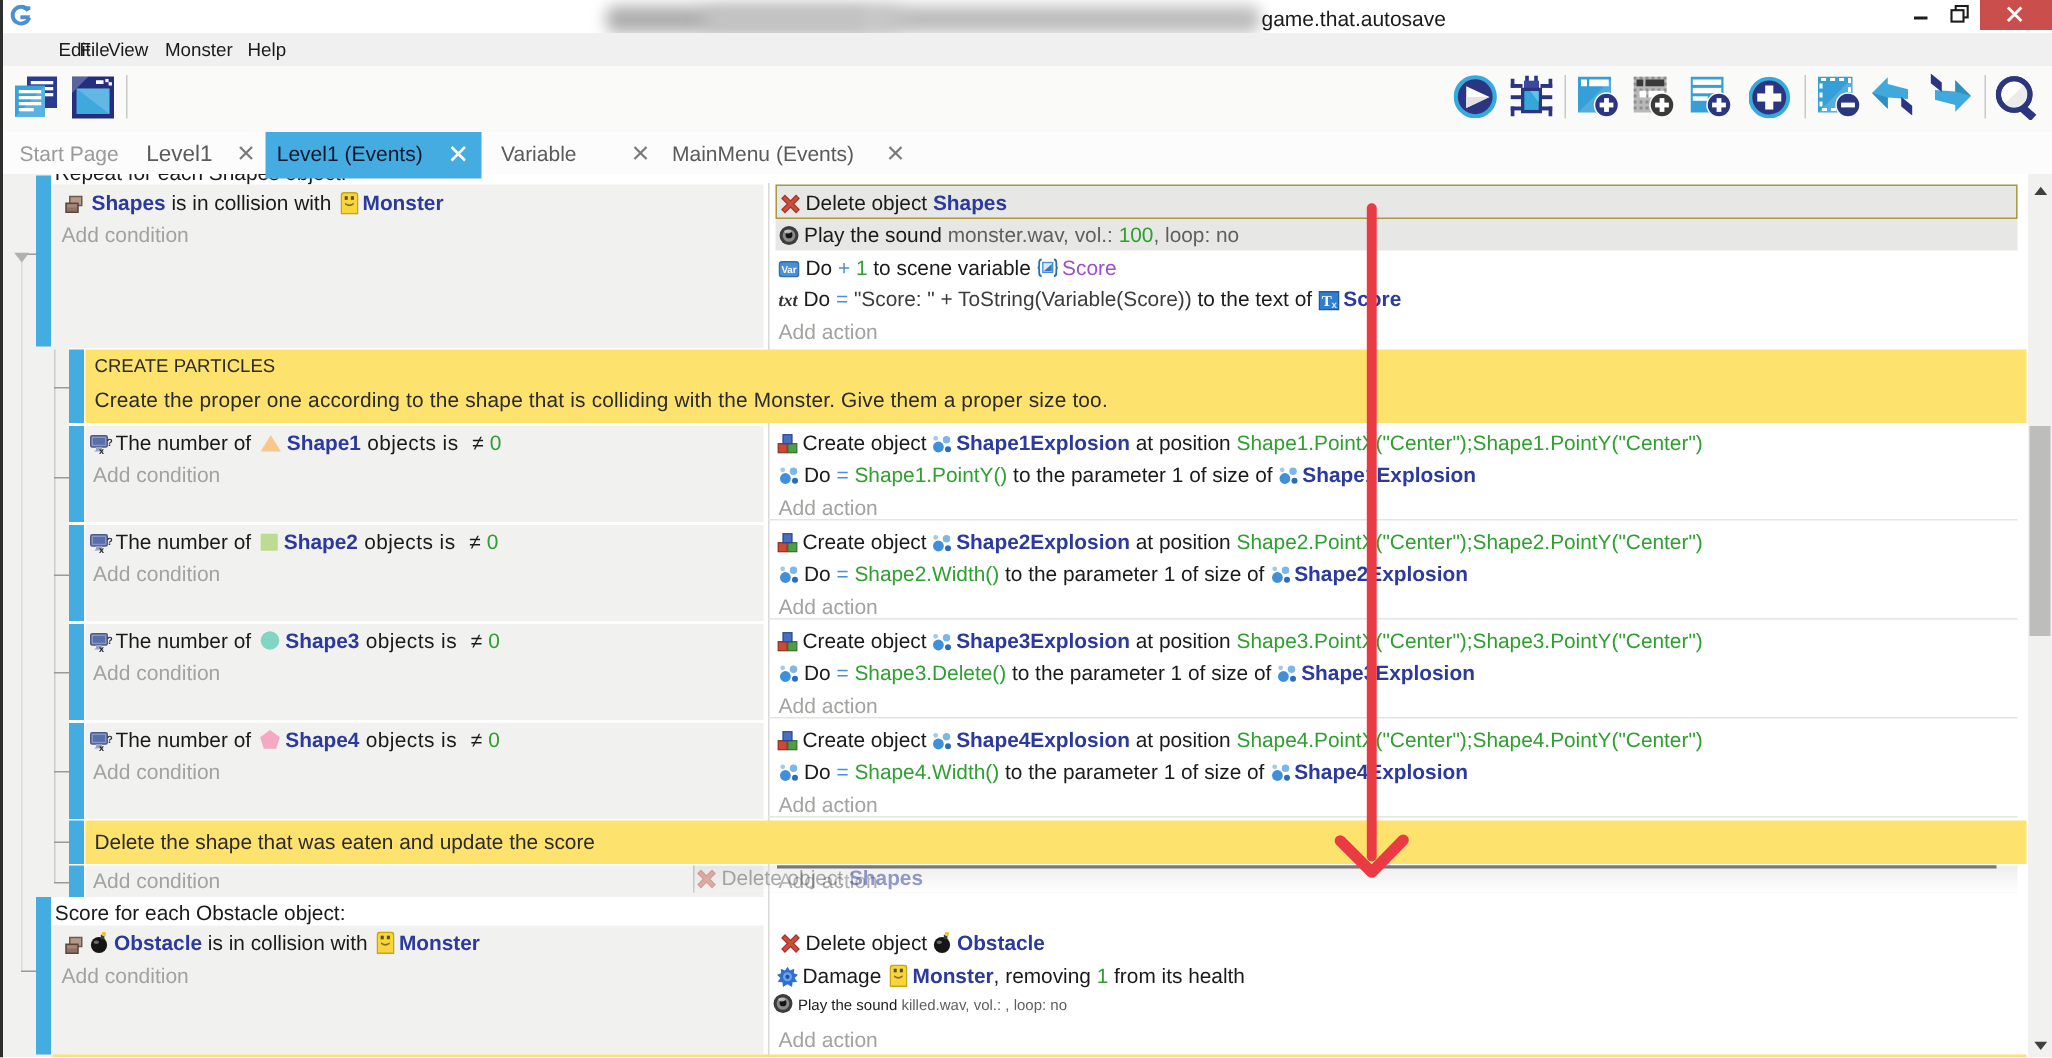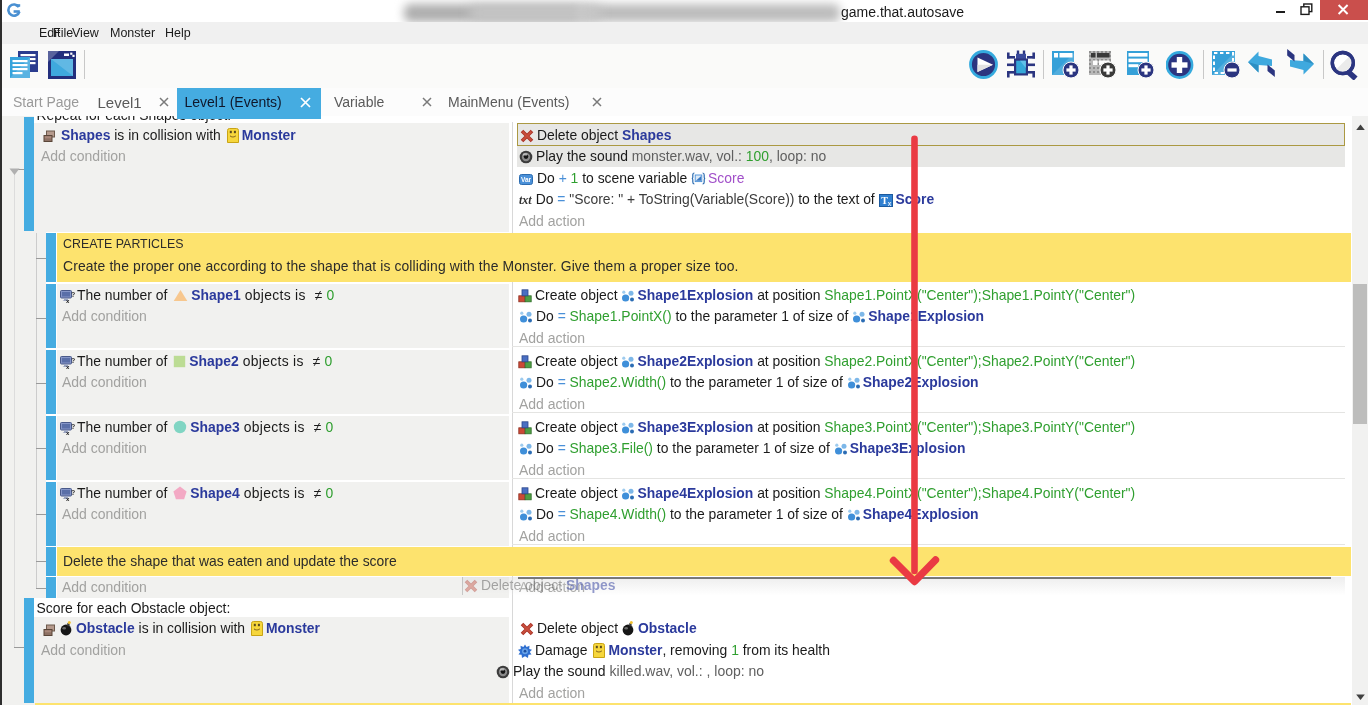--- a/index.html
+++ b/index.html
@@ -256,21 +256,21 @@
         <circle cx="4.6" cy="9" r="3.6" fill="#3f8fd9"></circle>
         <circle cx="10" cy="4.2" r="2.5" fill="#7db7e8"></circle>
         <circle cx="11" cy="10.5" r="2" fill="#2b6cb4"></circle>
         <circle cx="2.8" cy="3.2" r="1.6" fill="#9ecbee"></circle>
       </svg></span><span style="font-weight:bold;color:#2b3a9c">Shape1Explosion</span> at position <span style="color:#2f9f2f">Shape1.PointX("Center");Shape1.PointY("Center")</span></div>
 <div style="position:absolute;left:519px;top:307.0px;height:18px;line-height:18px;font-size:13.9px;color:#1a1a1a;white-space:nowrap;z-index:2;"><span style="display:inline-block;vertical-align:-3px;margin-right:3px;margin-left:0px;line-height:0"><svg width="14" height="14" viewBox="0 0 14 14" style="">
         <circle cx="4.6" cy="9" r="3.6" fill="#3f8fd9"></circle>
         <circle cx="10" cy="4.2" r="2.5" fill="#7db7e8"></circle>
         <circle cx="11" cy="10.5" r="2" fill="#2b6cb4"></circle>
         <circle cx="2.8" cy="3.2" r="1.6" fill="#9ecbee"></circle>
-      </svg></span>Do <span style="color:#4a90d8">=</span> <span style="color:#2f9f2f">Shape1.PointX()</span> to the parameter 1 of size of <span style="display:inline-block;vertical-align:-3px;margin-right:2px;margin-left:0px;line-height:0"><svg width="14" height="14" viewBox="0 0 14 14" style="">
+      </svg></span>Do <span style="color:#4a90d8">=</span> <span style="color:#2f9f2f">Shape1.PointY()</span> to the parameter 1 of size of <span style="display:inline-block;vertical-align:-3px;margin-right:2px;margin-left:0px;line-height:0"><svg width="14" height="14" viewBox="0 0 14 14" style="">
         <circle cx="4.6" cy="9" r="3.6" fill="#3f8fd9"></circle>
         <circle cx="10" cy="4.2" r="2.5" fill="#7db7e8"></circle>
         <circle cx="11" cy="10.5" r="2" fill="#2b6cb4"></circle>
         <circle cx="2.8" cy="3.2" r="1.6" fill="#9ecbee"></circle>
       </svg></span><span style="font-weight:bold;color:#2b3a9c">Shape1Explosion</span></div>
 <div style="position:absolute;left:519px;top:328.5px;height:18px;line-height:18px;font-size:14px;color:#a2a2a0;white-space:nowrap;z-index:2;">Add action</div>
 <div class="abs" style="z-index:2;left:512px;top:345.5px;width:833px;height:1.3px;background:#e4e4e2"></div>
 <div class="abs" style="z-index:2;left:46px;top:349.5px;width:9.5px;height:64.5px;background:#45ace1"></div>
 <div class="abs" style="z-index:2;left:57px;top:349.5px;width:452px;height:64.5px;background:#f1f1ef"></div>
 <div style="position:absolute;left:60px;top:351.5px;height:18px;line-height:18px;font-size:13.9px;color:#1a1a1a;white-space:nowrap;z-index:2;"><span style="display:inline-block;vertical-align:-3px;margin-right:2px;margin-left:0px;line-height:0"><svg width="15" height="13" viewBox="0 0 15 13" style="">
@@ -326,21 +326,21 @@
         <circle cx="4.6" cy="9" r="3.6" fill="#3f8fd9"></circle>
         <circle cx="10" cy="4.2" r="2.5" fill="#7db7e8"></circle>
         <circle cx="11" cy="10.5" r="2" fill="#2b6cb4"></circle>
         <circle cx="2.8" cy="3.2" r="1.6" fill="#9ecbee"></circle>
       </svg></span><span style="font-weight:bold;color:#2b3a9c">Shape3Explosion</span> at position <span style="color:#2f9f2f">Shape3.PointX("Center");Shape3.PointY("Center")</span></div>
 <div style="position:absolute;left:519px;top:439.0px;height:18px;line-height:18px;font-size:13.9px;color:#1a1a1a;white-space:nowrap;z-index:2;"><span style="display:inline-block;vertical-align:-3px;margin-right:3px;margin-left:0px;line-height:0"><svg width="14" height="14" viewBox="0 0 14 14" style="">
         <circle cx="4.6" cy="9" r="3.6" fill="#3f8fd9"></circle>
         <circle cx="10" cy="4.2" r="2.5" fill="#7db7e8"></circle>
         <circle cx="11" cy="10.5" r="2" fill="#2b6cb4"></circle>
         <circle cx="2.8" cy="3.2" r="1.6" fill="#9ecbee"></circle>
-      </svg></span>Do <span style="color:#4a90d8">=</span> <span style="color:#2f9f2f">Shape3.File()</span> to the parameter 1 of size of <span style="display:inline-block;vertical-align:-3px;margin-right:2px;margin-left:0px;line-height:0"><svg width="14" height="14" viewBox="0 0 14 14" style="">
+      </svg></span>Do <span style="color:#4a90d8">=</span> <span style="color:#2f9f2f">Shape3.Delete()</span> to the parameter 1 of size of <span style="display:inline-block;vertical-align:-3px;margin-right:2px;margin-left:0px;line-height:0"><svg width="14" height="14" viewBox="0 0 14 14" style="">
         <circle cx="4.6" cy="9" r="3.6" fill="#3f8fd9"></circle>
         <circle cx="10" cy="4.2" r="2.5" fill="#7db7e8"></circle>
         <circle cx="11" cy="10.5" r="2" fill="#2b6cb4"></circle>
         <circle cx="2.8" cy="3.2" r="1.6" fill="#9ecbee"></circle>
       </svg></span><span style="font-weight:bold;color:#2b3a9c">Shape3Explosion</span></div>
 <div style="position:absolute;left:519px;top:460.5px;height:18px;line-height:18px;font-size:14px;color:#a2a2a0;white-space:nowrap;z-index:2;">Add action</div>
 <div class="abs" style="z-index:2;left:512px;top:477.5px;width:833px;height:1.3px;background:#e4e4e2"></div>
 <div class="abs" style="z-index:2;left:46px;top:481.5px;width:9.5px;height:64.5px;background:#45ace1"></div>
 <div class="abs" style="z-index:2;left:57px;top:481.5px;width:452px;height:64.5px;background:#f1f1ef"></div>
 <div style="position:absolute;left:60px;top:483.5px;height:18px;line-height:18px;font-size:13.9px;color:#1a1a1a;white-space:nowrap;z-index:2;"><span style="display:inline-block;vertical-align:-3px;margin-right:2px;margin-left:0px;line-height:0"><svg width="15" height="13" viewBox="0 0 15 13" style="">
@@ -420,21 +420,21 @@
 <div style="position:absolute;left:518px;top:640.8px;height:18px;line-height:18px;font-size:13.9px;color:#1a1a1a;white-space:nowrap;z-index:2;"><span style="display:inline-block;vertical-align:-3px;margin-right:3px;margin-left:0px;line-height:0"><svg width="14" height="14" viewBox="0 0 14 14" style="">
         <path d="M7 0.5 L8.6 3 L11.5 1.8 L11.2 4.9 L14 5.8 L11.8 8 L13.5 10.6 L10.4 10.8 L10 14 L7 12.2 L4 14 L3.6 10.8 L0.5 10.6 L2.2 8 L0 5.8 L2.8 4.9 L2.5 1.8 L5.4 3 Z" fill="#2f6fd0"></path>
         <circle cx="7" cy="7.2" r="3" fill="#6aa4e8"></circle>
         <circle cx="7" cy="7.2" r="1.4" fill="#1d4fa0"></circle>
       </svg></span>Damage <span style="display:inline-block;vertical-align:-3px;margin-right:3px;margin-left:2px;line-height:0"><svg width="12" height="15" viewBox="0 0 12 15" style="">
         <path d="M2.5 0.5 L9.5 0.5 Q11.5 0.5 11.5 2.5 L11.5 14.5 L0.5 14.5 L0.5 2.5 Q0.5 0.5 2.5 0.5 Z" fill="#f6d63c" stroke="#c9a414"></path>
         <rect x="2.8" y="2.8" width="2" height="2.4" fill="#5a4a1e"></rect>
         <rect x="6.9" y="2.8" width="2" height="2.4" fill="#5a4a1e"></rect>
         <path d="M3 7.2 Q5.9 9.6 8.8 7.2 L8.8 8.4 Q5.9 10.6 3 8.4 Z" fill="#8a6a20"></path>
       </svg></span><span style="font-weight:bold;color:#2b3a9c">Monster</span>, removing <span style="color:#2f9f2f">1</span> from its health</div>
-<div style="position:absolute;left:496px;top:662.3px;height:18px;line-height:18px;font-size:14px;color:#1a1a1a;white-space:nowrap;z-index:2;"><span style="display:inline-block;vertical-align:-3px;margin-right:3px;margin-left:0px;line-height:0"><svg width="14" height="14" viewBox="0 0 14 14" style="">
+<div style="position:absolute;left:515px;top:662.3px;height:18px;line-height:18px;font-size:10px;color:#1a1a1a;white-space:nowrap;z-index:2;"><span style="display:inline-block;vertical-align:-3px;margin-right:3px;margin-left:0px;line-height:0"><svg width="14" height="14" viewBox="0 0 14 14" style="">
         <circle cx="7" cy="7" r="6.3" fill="#3c3c3c"></circle>
         <circle cx="7" cy="7" r="4.2" fill="#8a8a8a"></circle>
         <circle cx="7" cy="6.6" r="2.3" fill="#141414"></circle>
         <ellipse cx="6.2" cy="4.4" rx="2.4" ry="1.2" fill="#cfcfcf" opacity="0.8"></ellipse>
       </svg></span>Play the sound <span style="color:#5f5f5f">killed.wav, vol.: , loop: no</span></div>
 <div style="position:absolute;left:519px;top:683.8px;height:18px;line-height:18px;font-size:14px;color:#a2a2a0;white-space:nowrap;z-index:2;">Add action</div>
 <div class="abs" style="z-index:2;left:35px;top:703px;width:1316px;height:2px;background:#fde36e"></div>
 <div class="abs" style="left:880px;top:125px;z-index:10"><svg width="70" height="465" viewBox="0 0 70 465" style="">
       <line x1="34.5" y1="13.8" x2="34.5" y2="446" stroke="#ea3a43" stroke-width="6.6" stroke-linecap="round"></line>
       <path d="M13.5 435.5 L34.5 456.5 L55.5 435" stroke="#ea3a43" stroke-width="7.4" fill="none" stroke-linecap="round" stroke-linejoin="round"></path>

